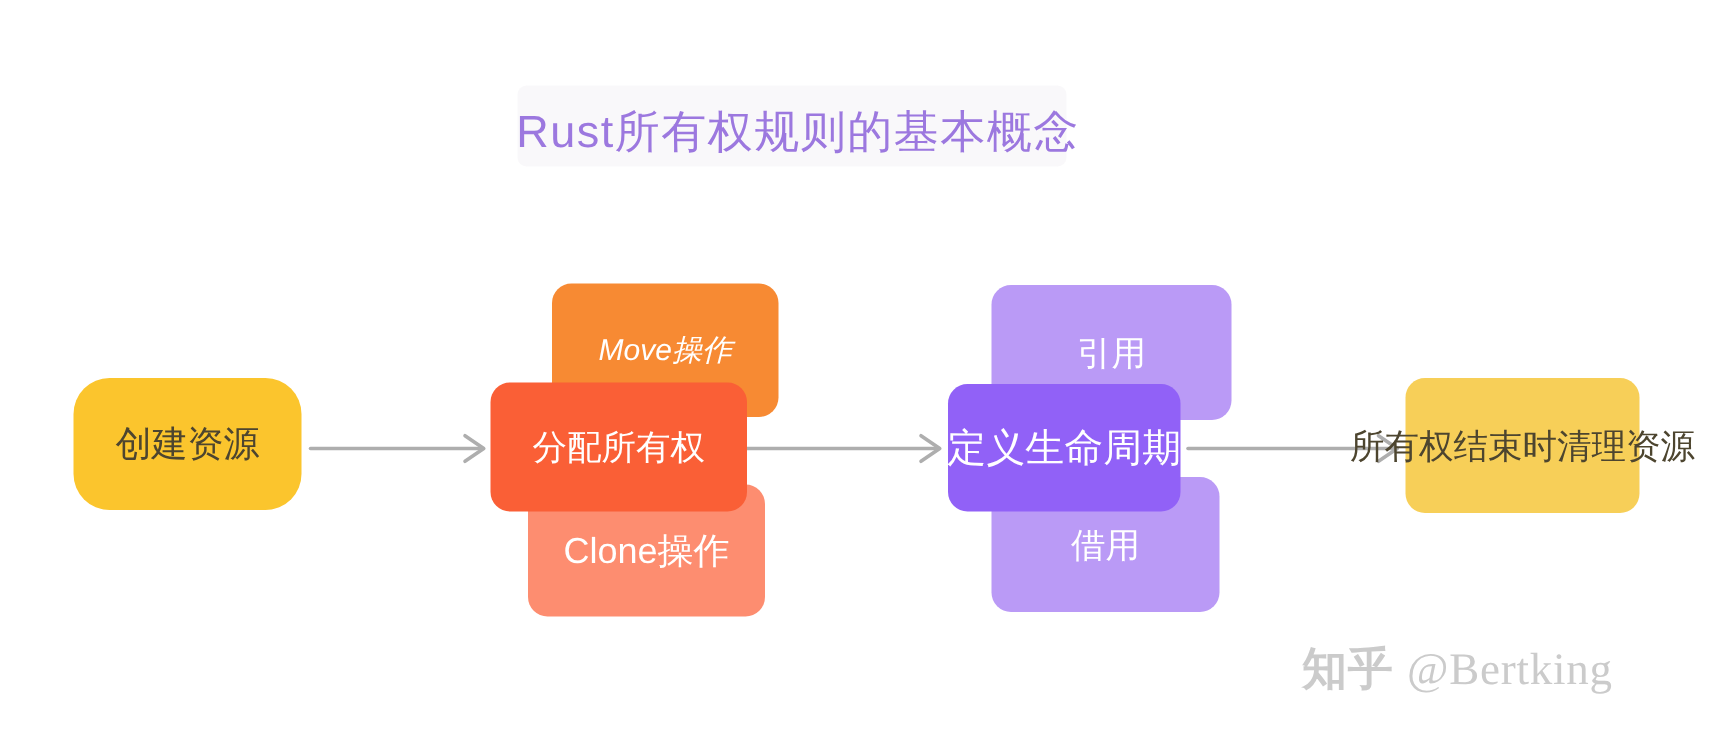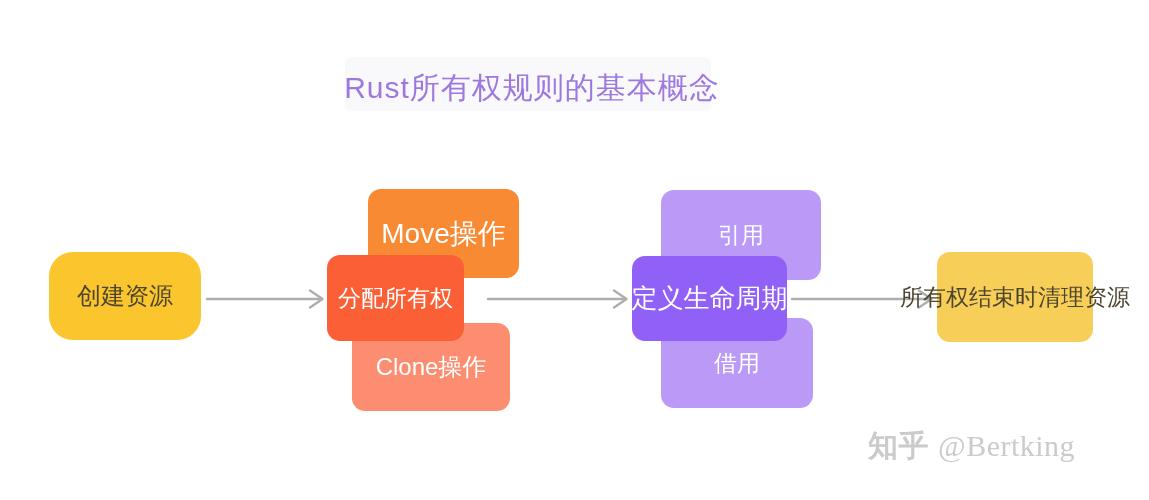--- a/index.html
+++ b/index.html
@@ -33,22 +33,22 @@
   .node {
     position: absolute;
     border-radius: 13px;
     display: flex;
     align-items: center;
     justify-content: center;
     font-weight: 500;
     white-space: nowrap;
   }
   .node-create    { left: 49px;  top: 252px; width: 152px; height: 88px; font-size: 24px; color: #4D452F; z-index: 1; }
-  .node-move      { left: 368px; top: 189px; width: 151px; height: 89px; font-size: 28px; color: #ffffff; z-index: 1; }
-  .node-assign    { left: 327px; top: 255px; width: 137px; height: 86px; font-size: 23px; color: #ffffff; z-index: 2; }
+  .node-move      { left: 368px; top: 189px; width: 151px; height: 89px; font-size: 20px; color: #ffffff; z-index: 1; font-style: italic; }
+  .node-assign    { left: 327px; top: 255px; width: 171px; height: 86px; font-size: 23px; color: #ffffff; z-index: 2; }
   .node-clone     { left: 352px; top: 323px; width: 158px; height: 88px; font-size: 24px; color: #ffffff; z-index: 1; }
   .node-reference { left: 661px; top: 190px; width: 160px; height: 90px; font-size: 23px; color: #ffffff; z-index: 1; }
   .node-lifetime  { left: 632px; top: 256px; width: 155px; height: 85px; font-size: 26px; color: #ffffff; z-index: 2; }
   .node-borrow    { left: 661px; top: 318px; width: 152px; height: 90px; font-size: 23px; color: #ffffff; z-index: 1; font-family: Liberation Serif, serif; }
   .node-cleanup   { left: 937px; top: 252px; width: 156px; height: 90px; font-size: 23px; color: #4D452F;
                     flex-direction: row; line-height: 33px; z-index: 1; }
 
   .arrows { position: absolute; left: 0; top: 0; z-index: 0; }
 
   .watermark {

